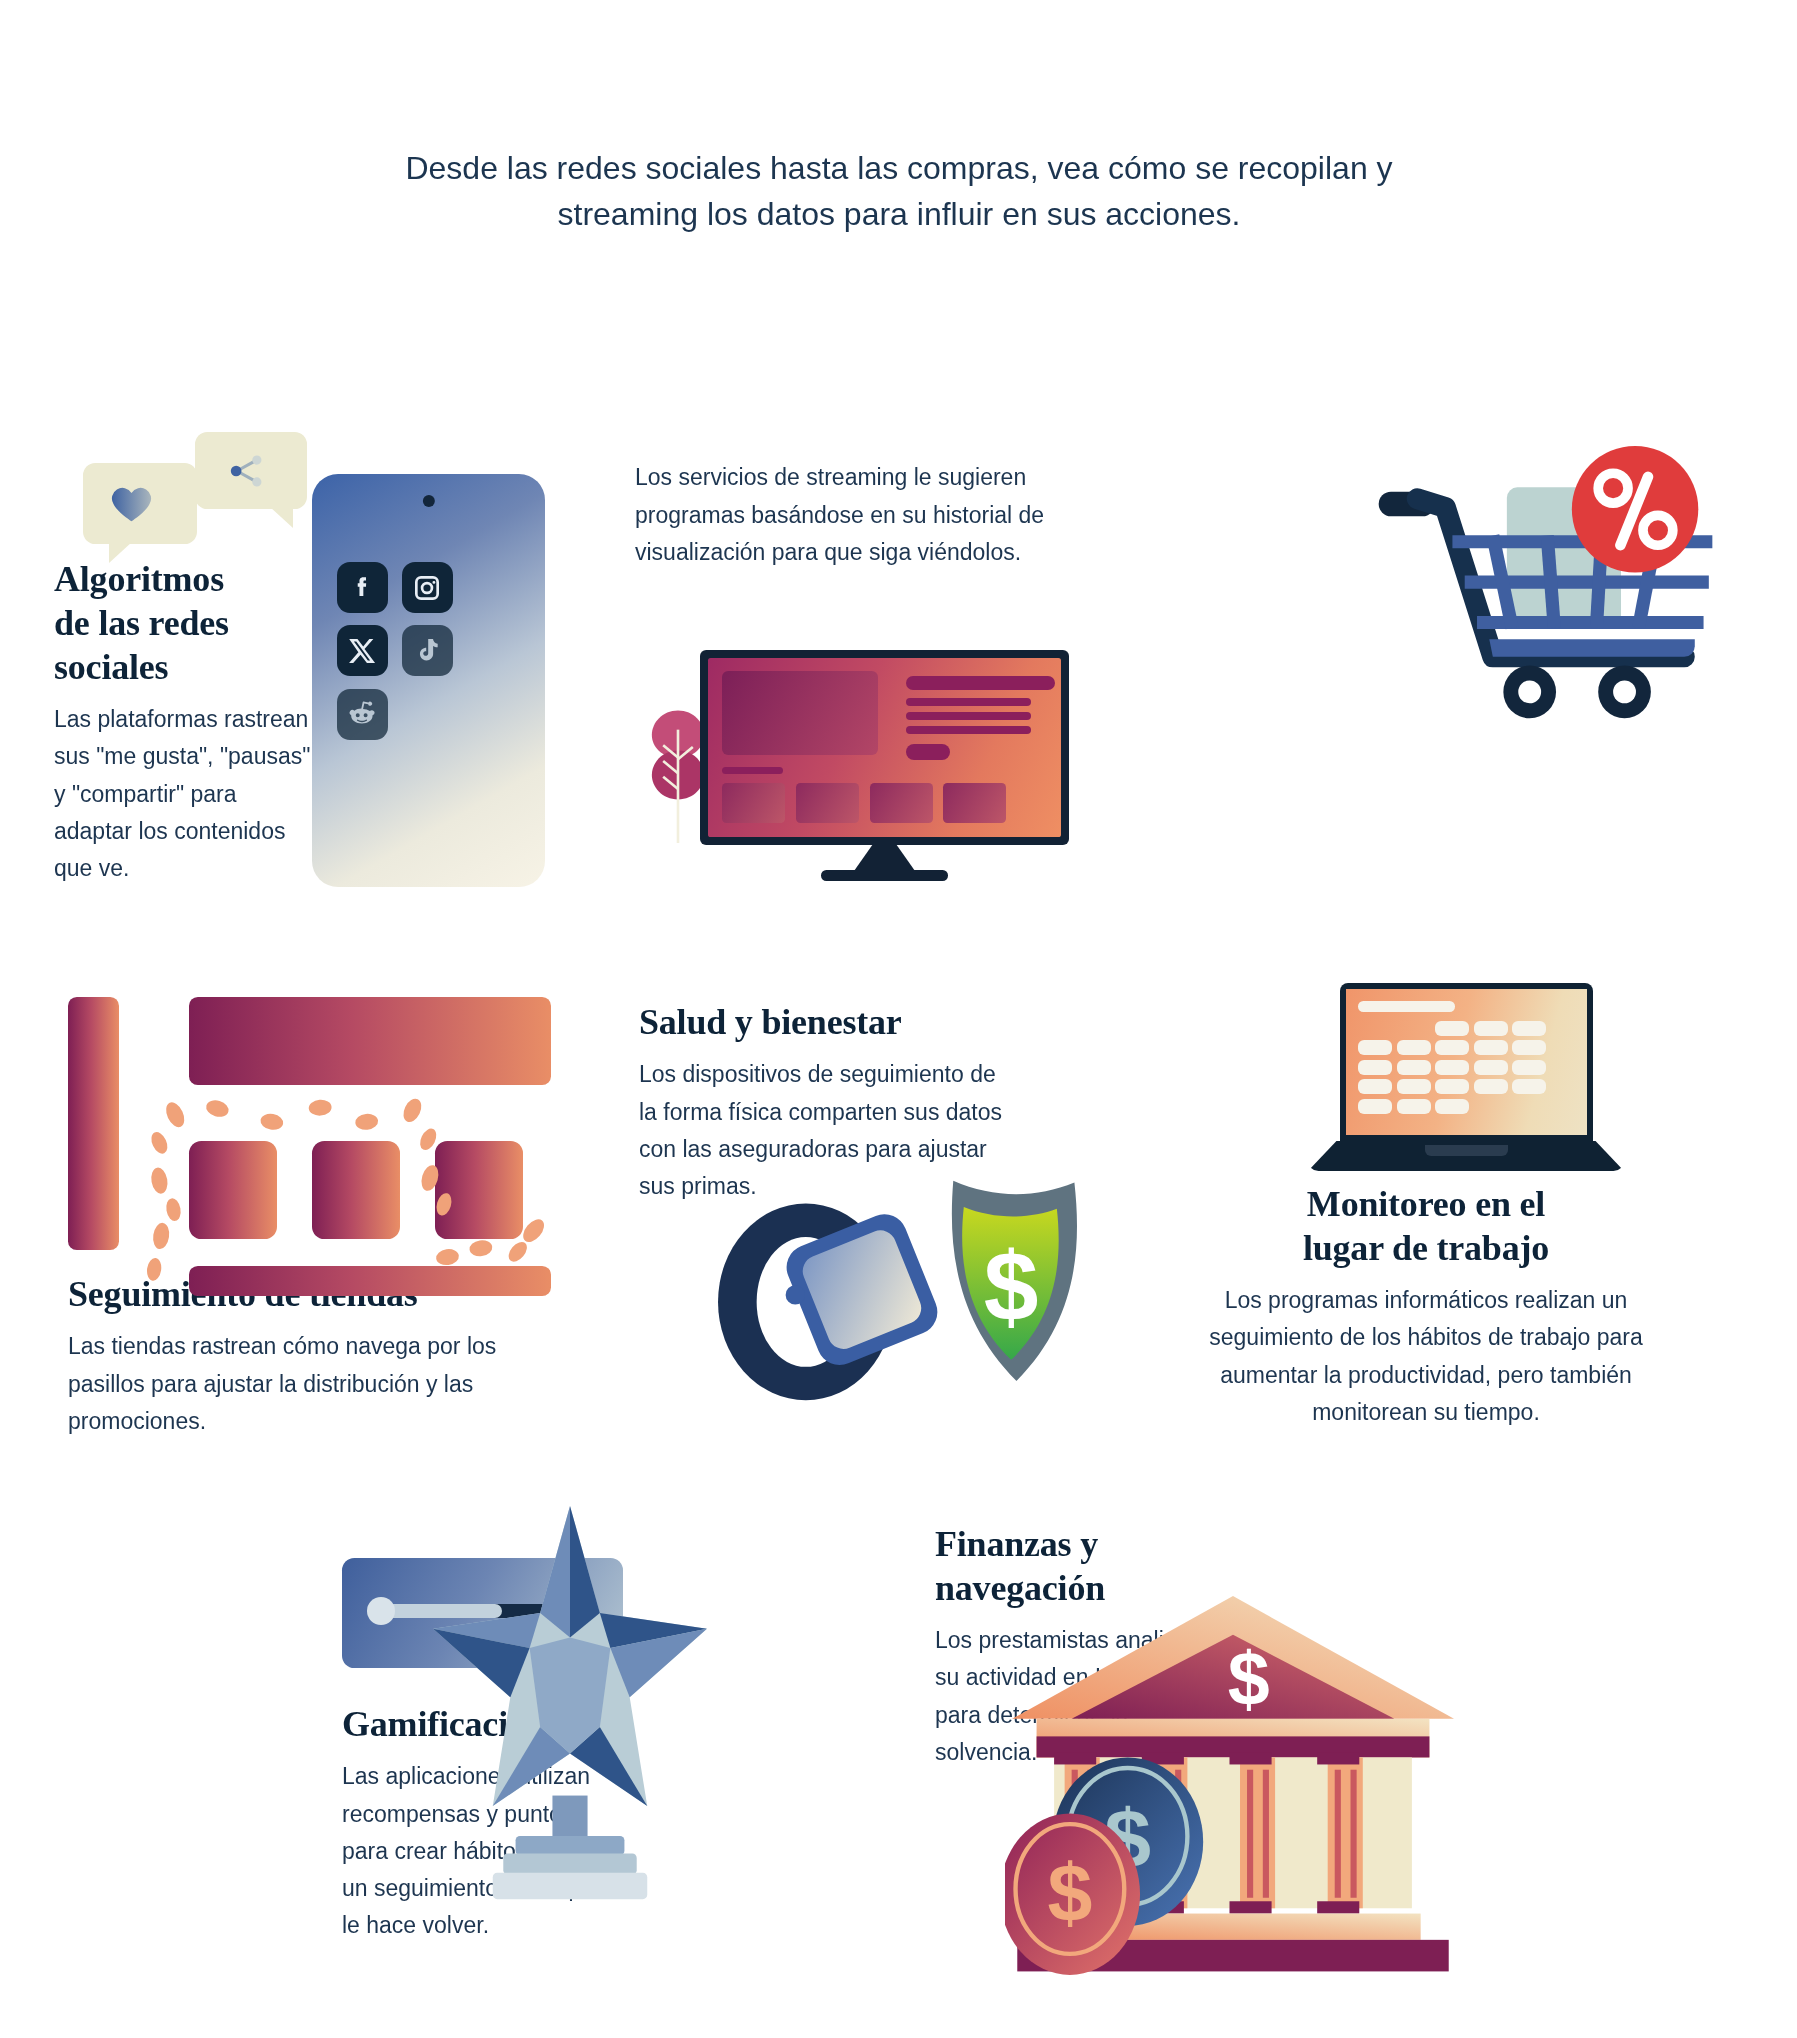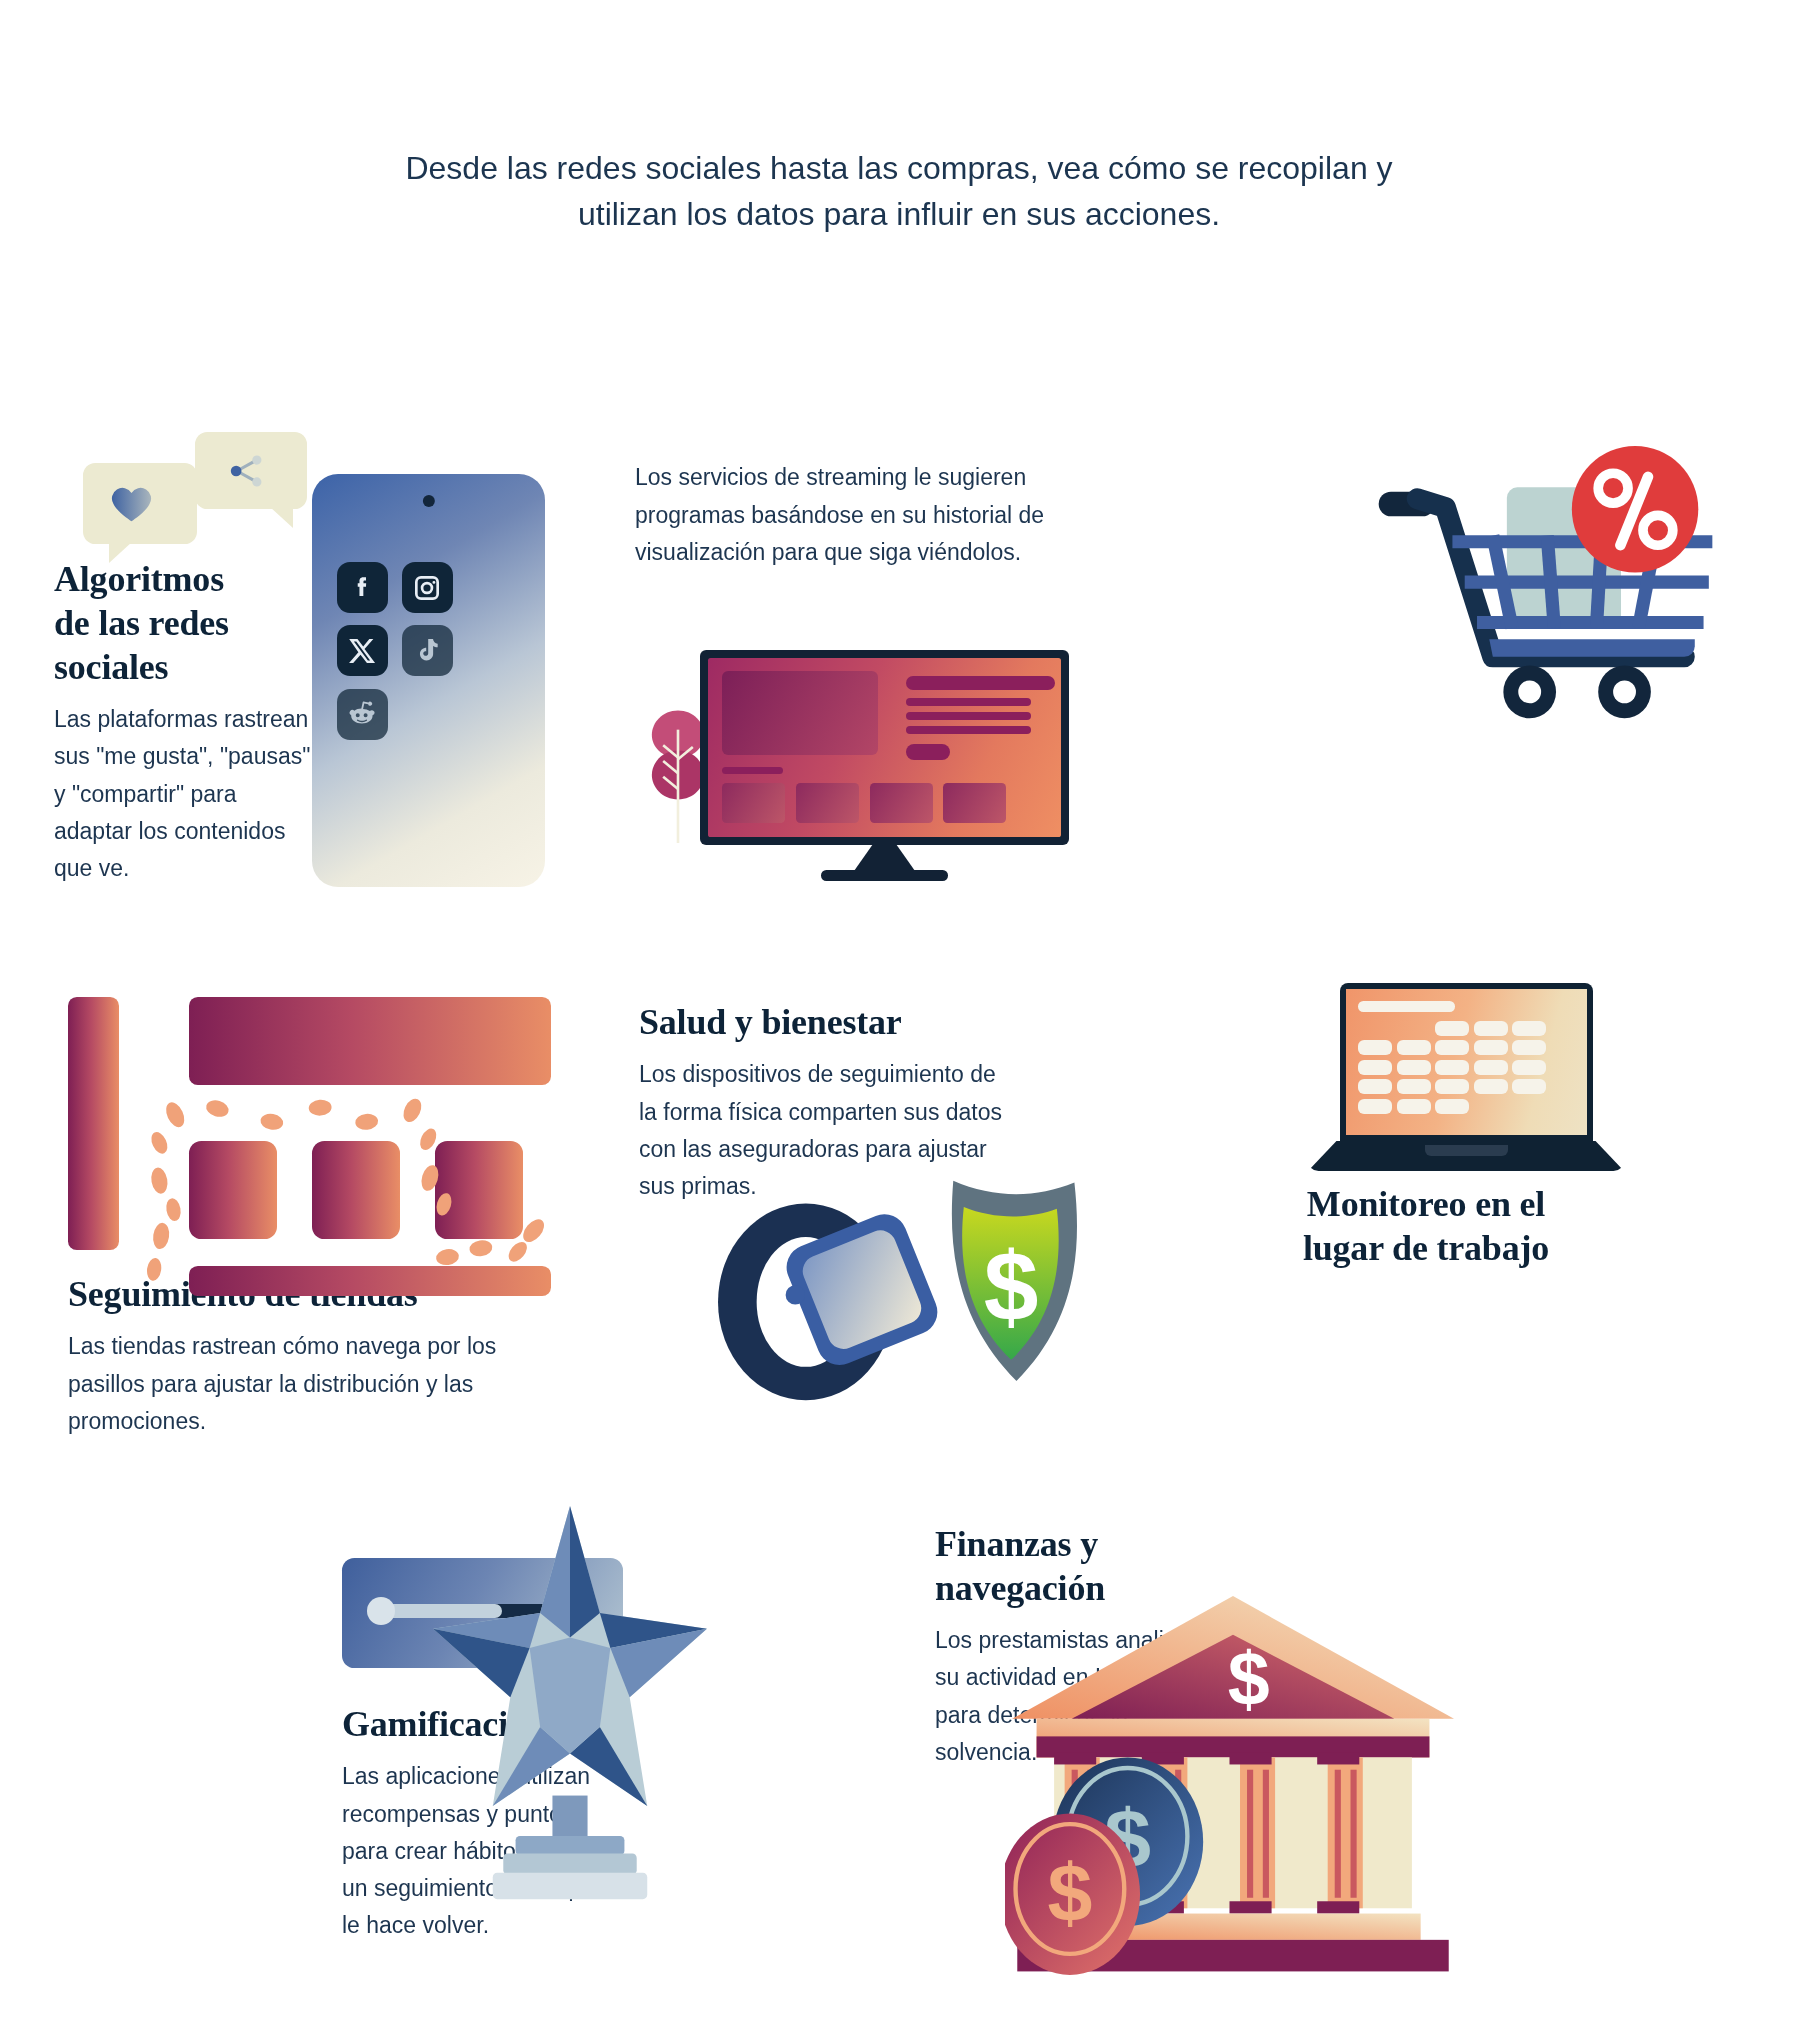--- a/index.html
+++ b/index.html
@@ -165,21 +165,21 @@
 </style>
 </head>
 <body>
 
 <div class="page">
 
   <div class="header">
     <h1 class="title">
       <br>
     </h1>
-    <p class="subtitle">Desde las redes sociales hasta las compras, vea cómo se recopilan y utilizan los datos para influir en sus acciones.</p>
+    <p class="subtitle">Desde las redes sociales hasta las compras, vea cómo se recopilan y streaming los datos para influir en sus acciones.</p>
   </div>
 
   <div class="block" style="left:54px; top:558px; width:263px;">
     <div class="b-title" style="white-space:pre-line;">Algoritmos
 de las redes
 sociales</div>
     <div class="b-body">Las plataformas rastrean sus "me gusta", "pausas" y "compartir" para adaptar los contenidos que ve.</div>
   </div>
 
   <div class="bubble bubble-heart">
@@ -370,20 +370,21 @@
           </defs>
         <circle cx="106" cy="140" r="11" fill="#3a5ea3"></circle>
       </g>
     </svg>
     <div class="invisible-text">$</div>
   </div>
 
   <div class="block" style="left:1189px; top:1183px; width:474px;text-align:center;">
     <div class="b-title" style="white-space:pre-line;">Monitoreo en el
 lugar de trabajo</div>
+    <div class="b-body">Los programas informáticos realizan un seguimiento de los hábitos de trabajo para aumentar la productividad, pero también monitorean su tiempo.</div>
   </div>
 
   <div class="art laptop-wrap">
     <div class="lap-screen">
       <div class="lap-inner" style="position:relative">
         <div style="position:absolute;left:12.3px;top:12.3px;width:97px;height:10.5px;border-radius:5.3px;background:#f6f3ea"></div>
         <div style="position:absolute;left:12.3px;top:32px;width:216px;display:flex;flex-wrap:wrap;gap:4.4px 4.4px">
           <span class="key" style="width:34px;height:15px;visibility:hidden"></span>
           <span class="key" style="width:34px;height:15px;visibility:hidden"></span>
           <span class="key" style="width:34px;height:15px"></span>

